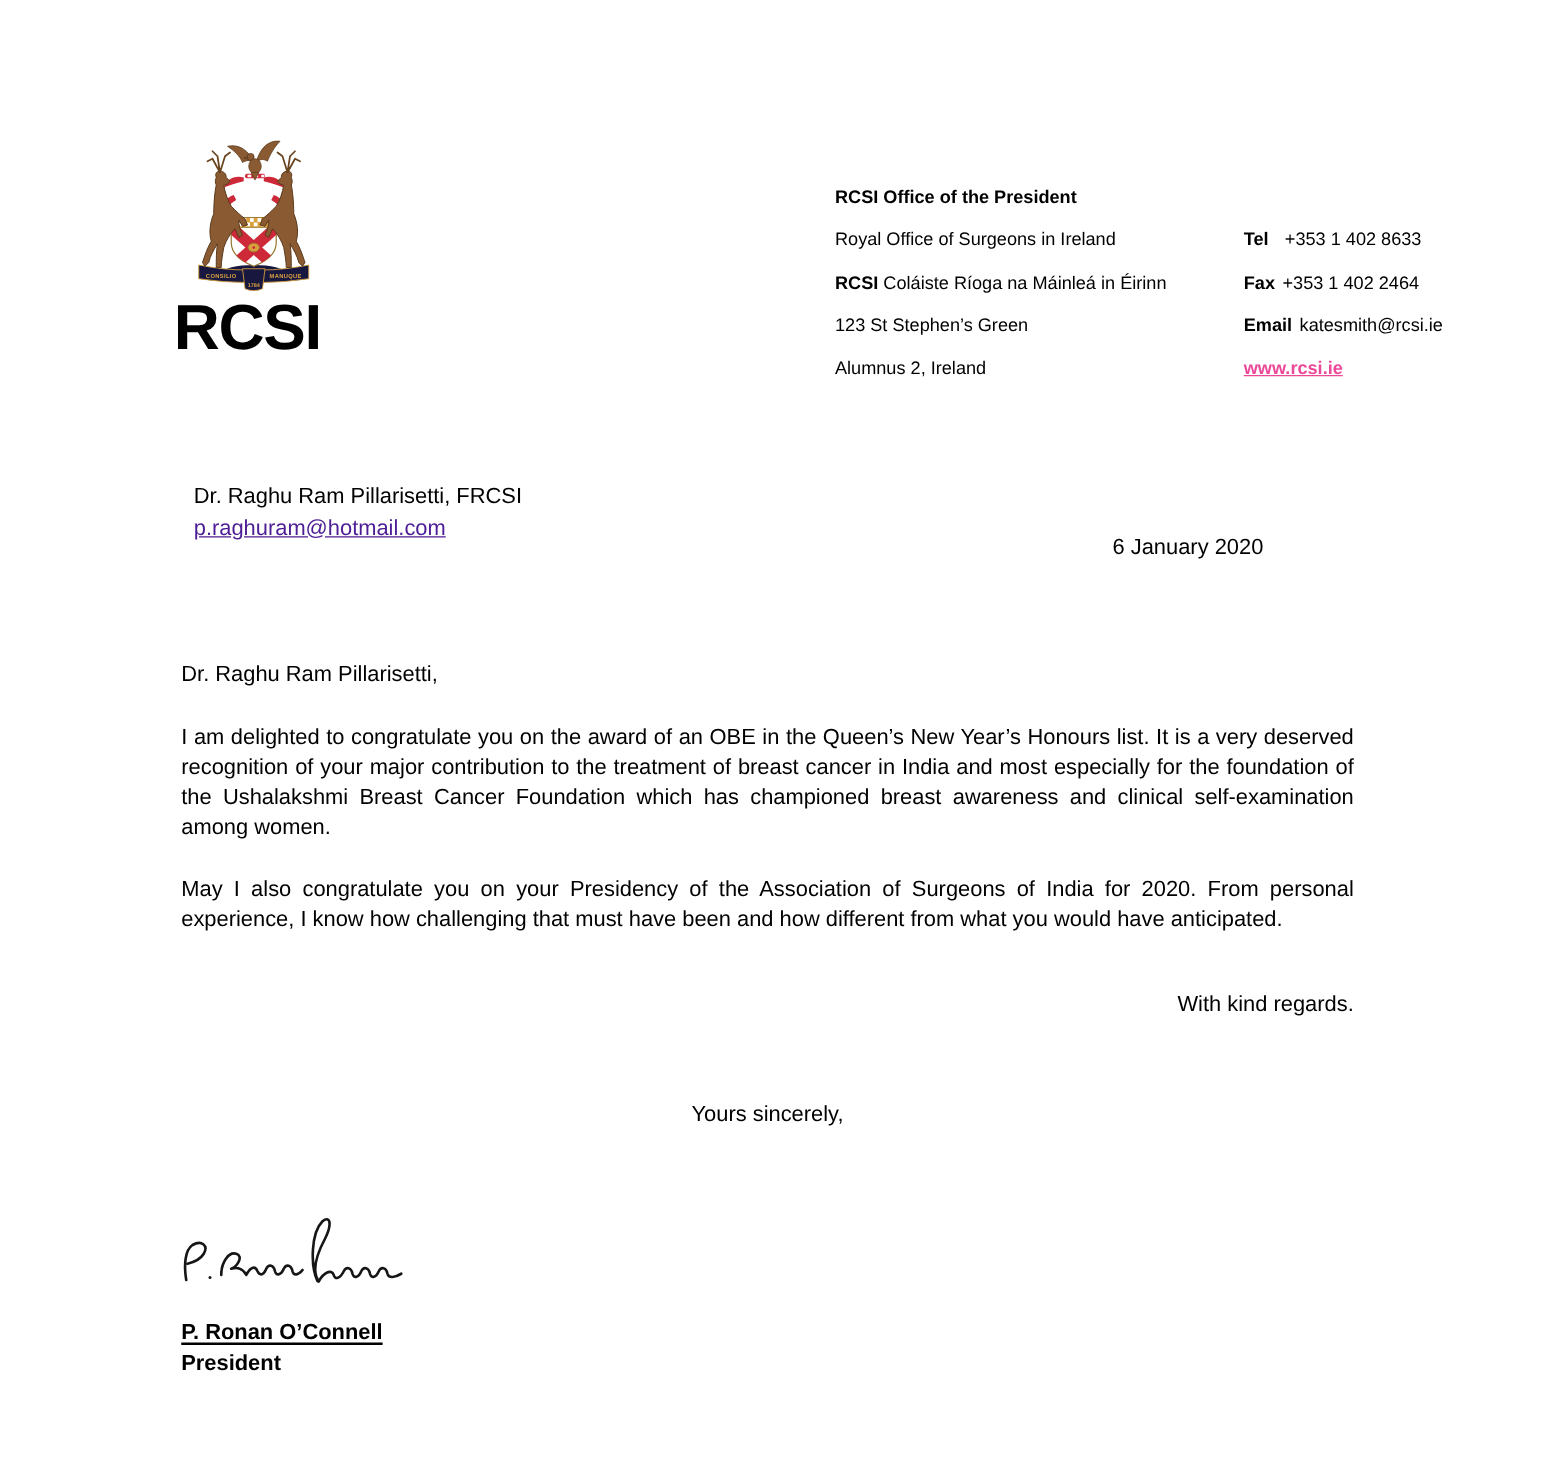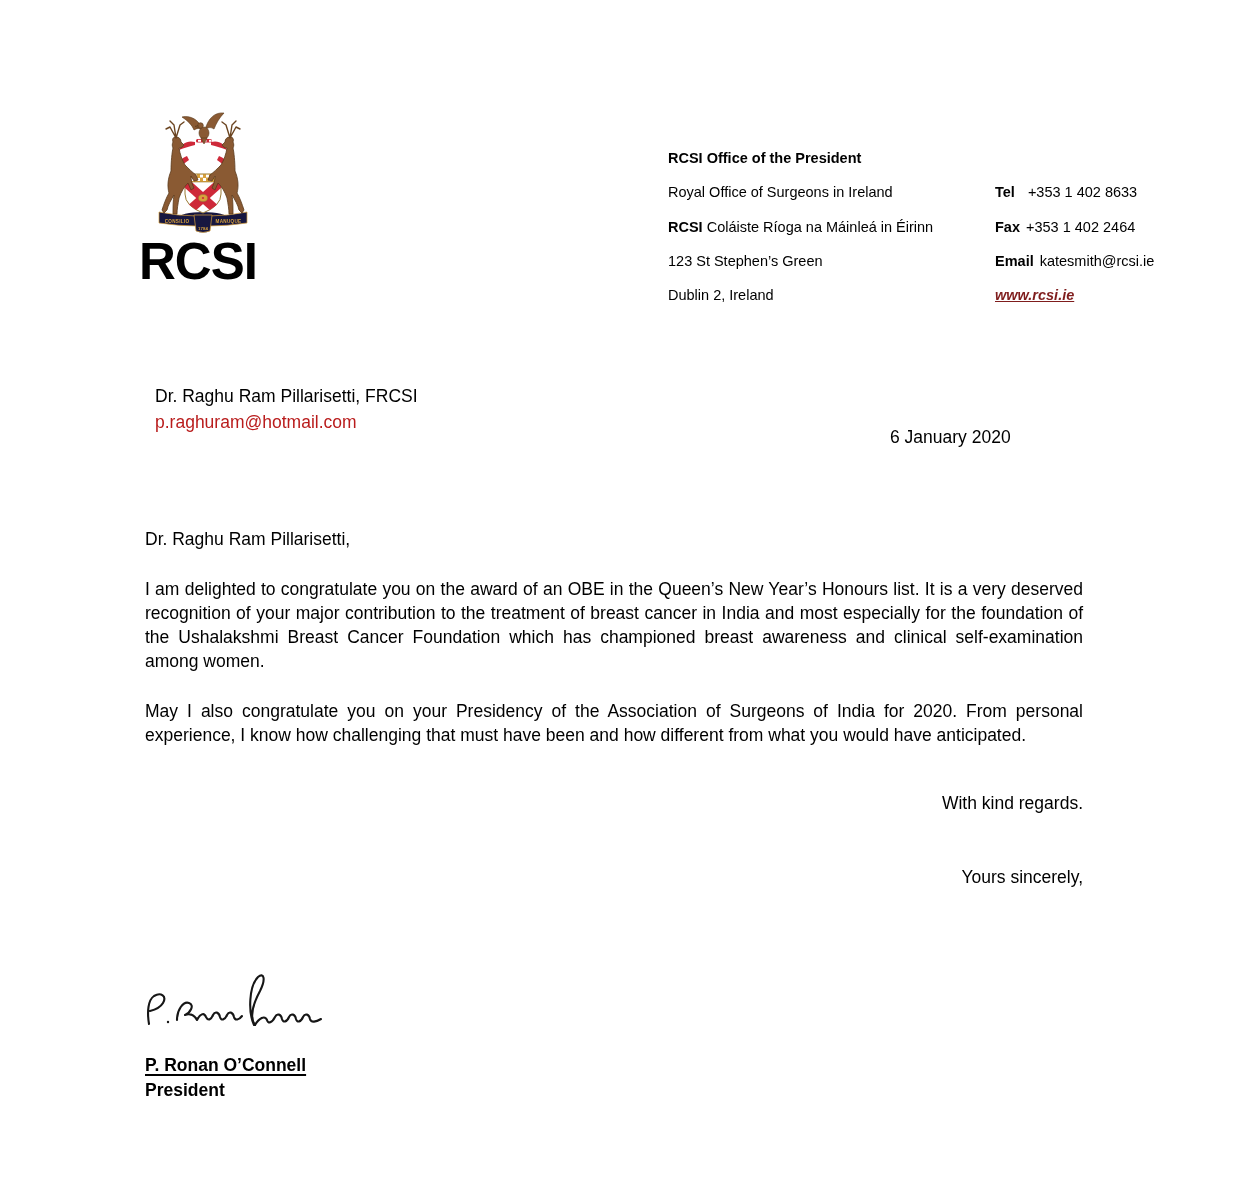--- a/index.html
+++ b/index.html
@@ -11,31 +11,31 @@
   .crest{position:absolute;left:157px;top:112px;width:96px;height:122px;}
   .wordmark{position:absolute;left:139px;top:236px;font-size:51px;font-weight:700;letter-spacing:-1px;line-height:1;}
   .office{
     position:absolute;left:668px;top:149px;display:grid;grid-template-columns:312px auto;
     font-size:14.5px;line-height:19.3px;white-space:nowrap;gap:15px;
   }
   .office .title{grid-column:1 / -1;font-weight:700;}
   .b{font-weight:700;}
   .lbl-tel{font-weight:700;margin-right:13px;}
   .lbl{font-weight:700;margin-right:6px;}
-  .weblink{color:#7f1d1d;font-weight:700;text-decoration:underline;cursor:pointer;font-style:italic;}
+  .weblink{color:#ec4899;font-weight:700;text-decoration:underline;cursor:pointer;}
   
   .recipient{position:absolute;left:155px;top:384px;font-size:17.5px;line-height:25.5px;}
-  .maillink{color:#b91c1c;cursor:pointer;}
+  .maillink{color:#4c1d95;text-decoration:underline;cursor:pointer;}
   .date{position:absolute;left:890px;top:427px;font-size:17.5px;}
   
   .body{position:absolute;left:145px;top:527px;width:938px;font-size:17.5px;line-height:24px;}
   .body p{margin:26px 0 0 0;text-align:justify;}
   .body .salutation{margin:0;text-align:left;}
   .body .regards{margin-top:44px;text-align:right;}
-  .body .closing{margin-top:50px;text-align:right;}
+  .body .closing{margin-top:64px;text-align:center;}
   
   .signature{position:absolute;left:141px;top:968px;width:195px;height:75px;}
   .signatory{position:absolute;left:145px;top:1053px;font-size:17.5px;line-height:25px;font-weight:700;}
   .signatory .name{text-decoration:underline;text-decoration-thickness:1.5px;text-underline-offset:3px;}
   svg text{font-family:"Liberation Sans","DejaVu Sans",sans-serif;}
 </style>
 </head>
 <body>
 
 <div class="page">
@@ -132,21 +132,21 @@
     </div>
     <div>
       <span class="lbl">Fax</span><span>+353 1 402 2464</span>
     </div>
 
     <div>123 St Stephen’s Green</div>
     <div>
       <span class="lbl">Email</span><span>katesmith@rcsi.ie</span>
     </div>
 
-    <div>Dublin 2, Ireland</div>
+    <div>Alumnus 2, Ireland</div>
     <div>
       <a class="weblink">www.rcsi.ie</a>
     </div>
   </div>
 
   <div class="recipient">
     <div>Dr. Raghu Ram Pillarisetti, FRCSI</div>
     <div><a class="maillink">p.raghuram@hotmail.com</a></div>
   </div>
   <div class="date">6 January 2020</div>

